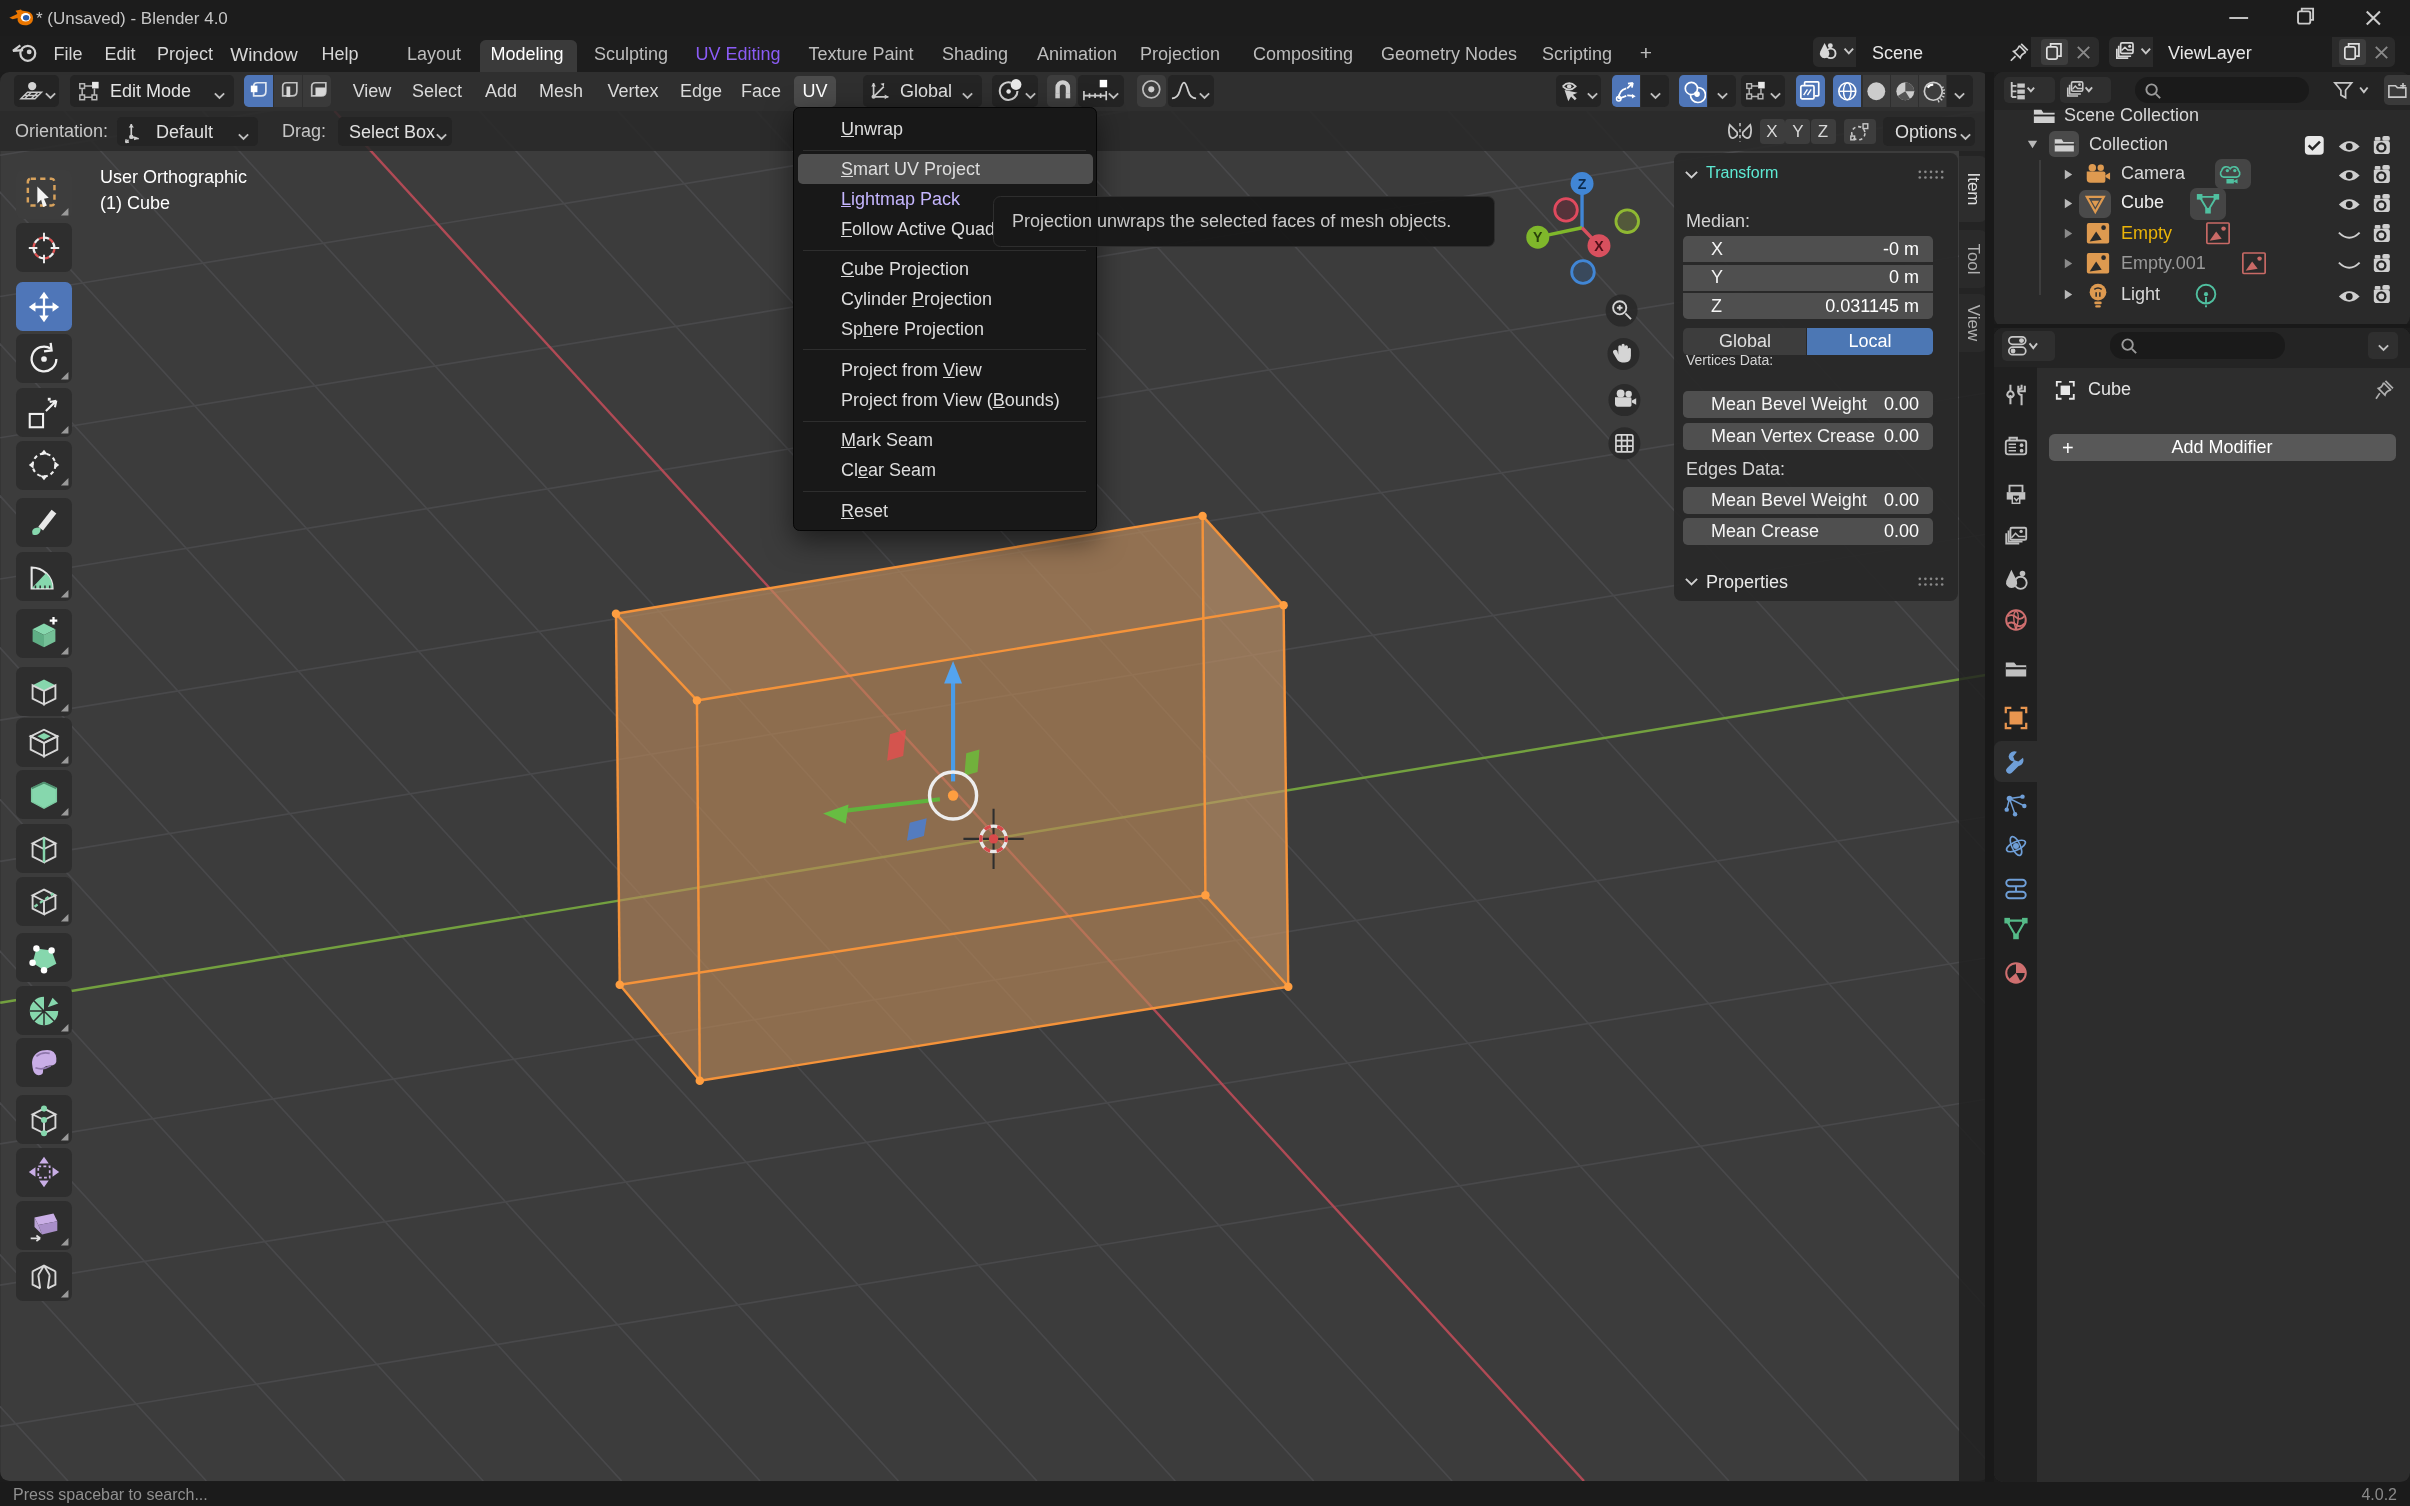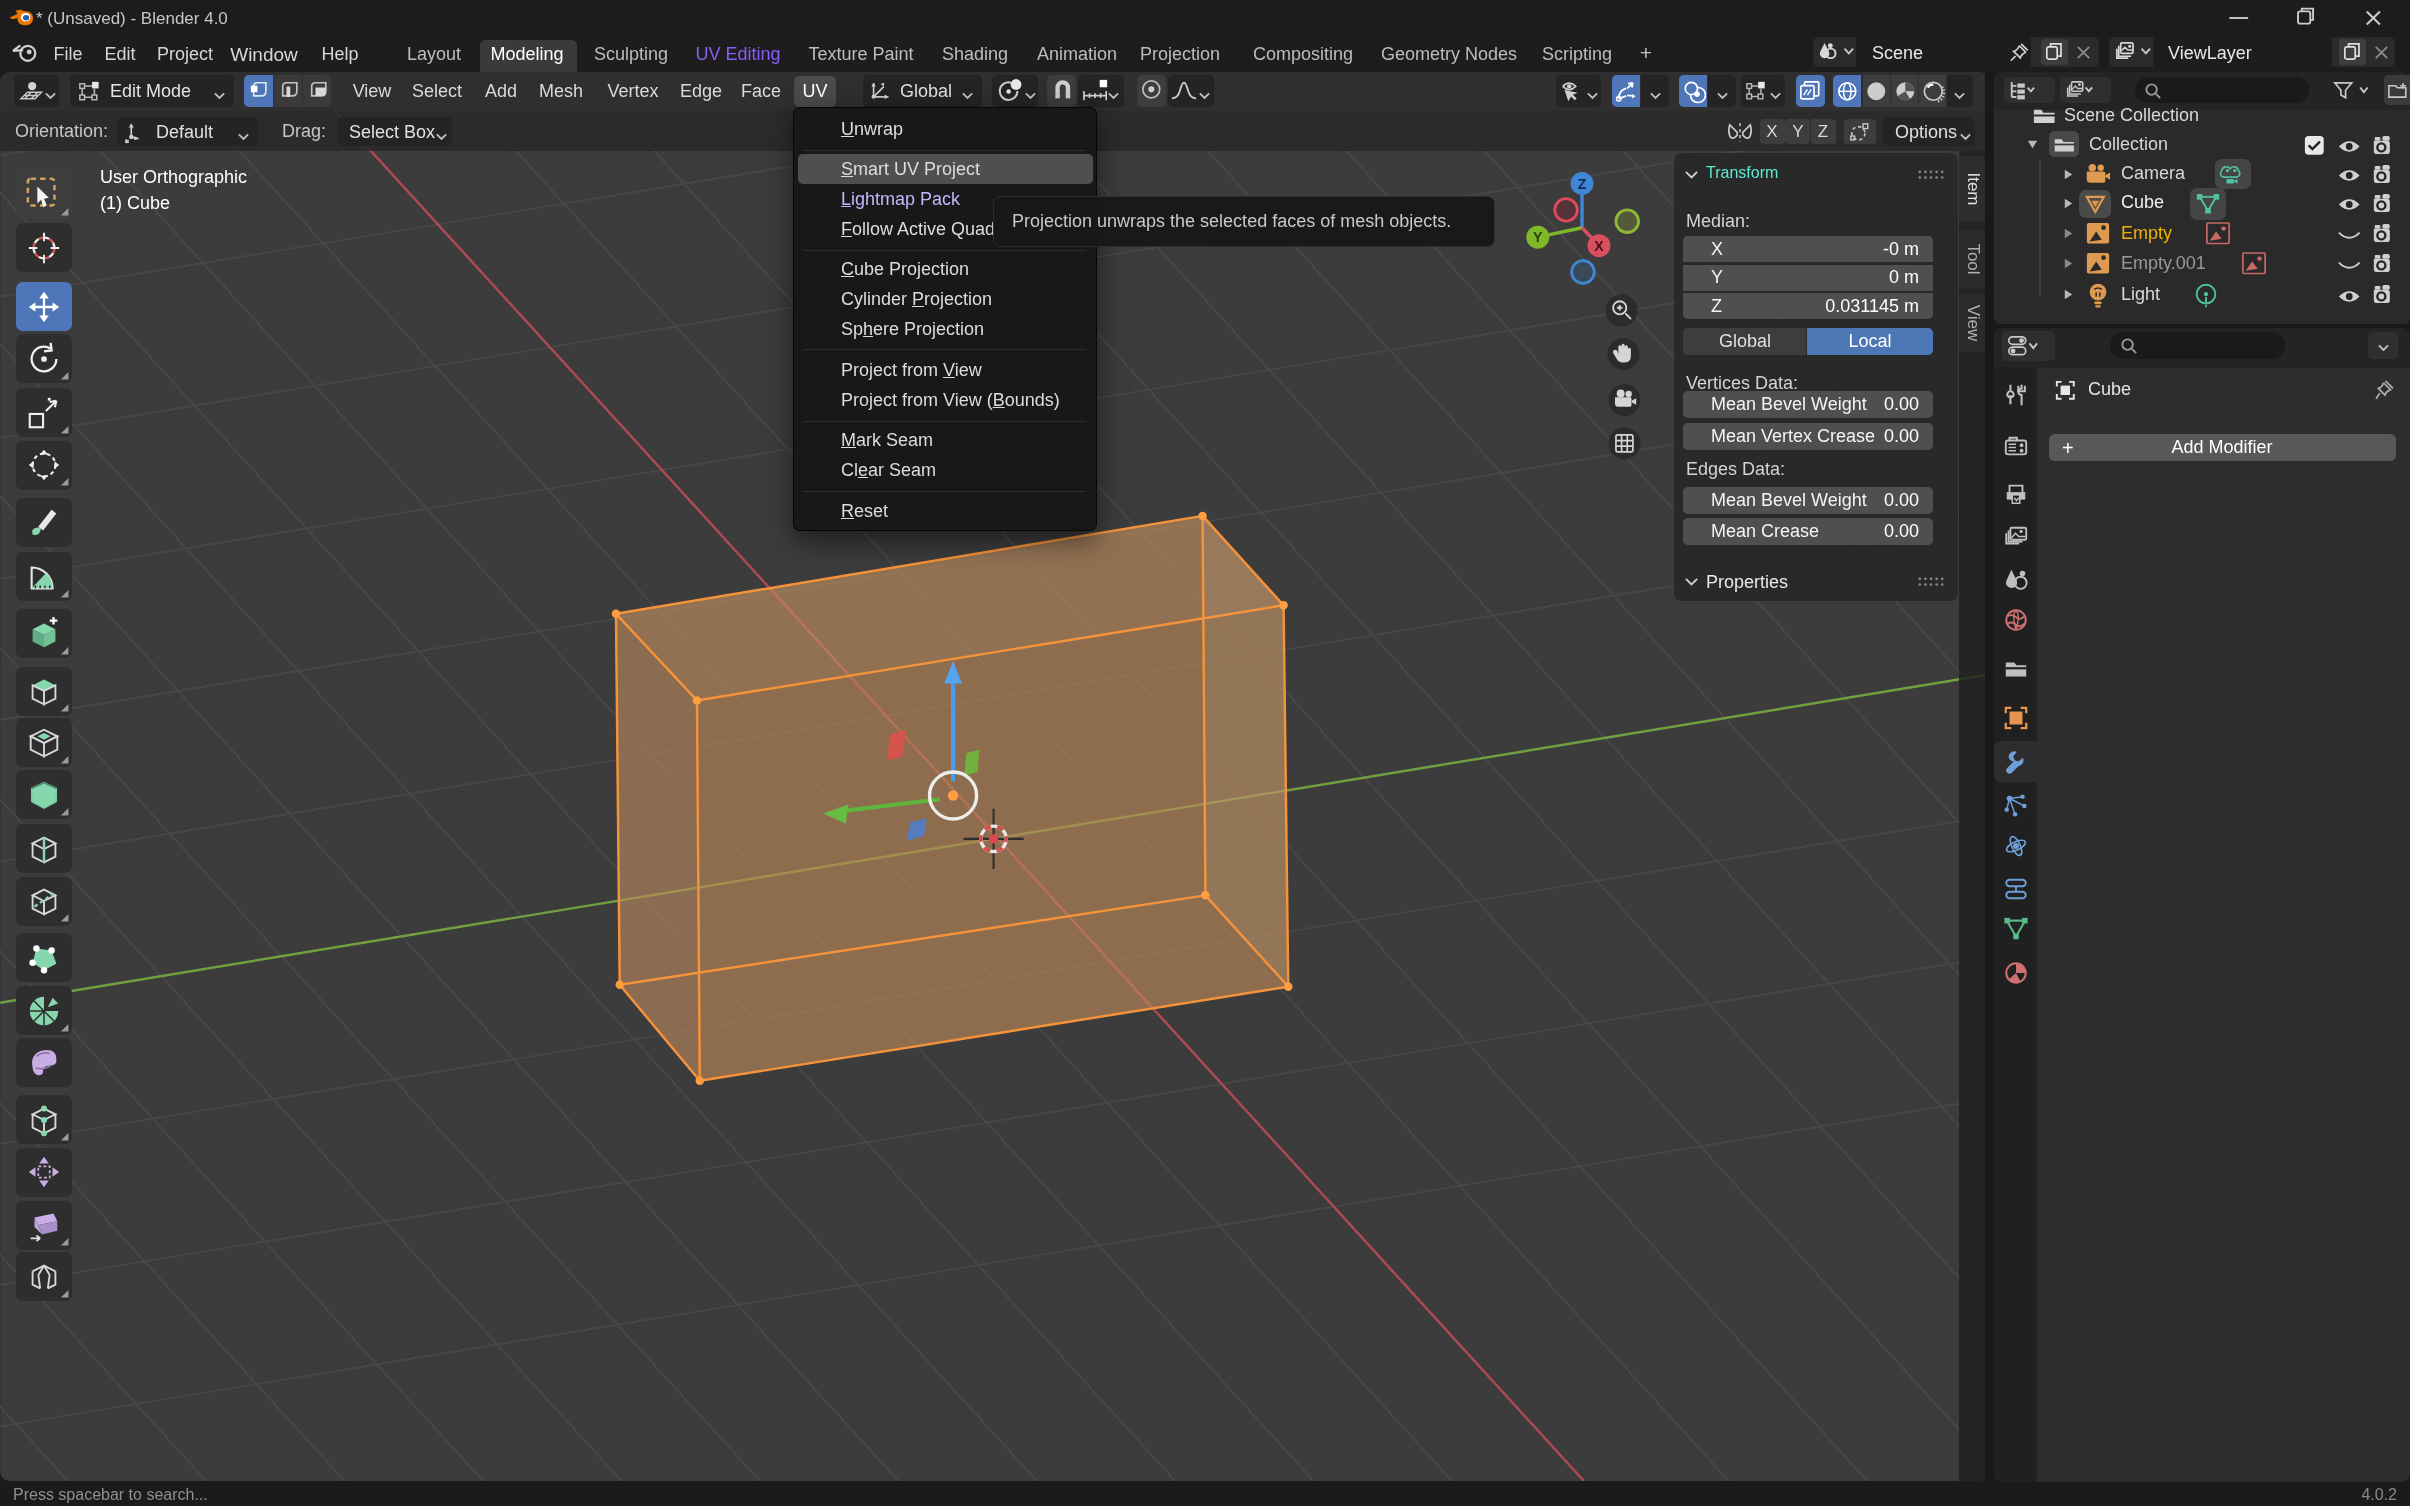--- a/index.html
+++ b/index.html
@@ -589,21 +589,21 @@
 <div class="abs" style="left:1683px;top:265px;width:250px;height:26px;background:#4f4f4f;border-radius:0"></div>
 <div class="txt" style="left:1711px;top:267px;font-size:18px;color:#f5f5f5">Y</div>
 <div class="txt" style="right:491px;top:267px;font-size:18px;color:#ffffff">0 m</div>
 <div class="abs" style="left:1683px;top:293px;width:250px;height:26px;background:#4f4f4f;border-radius:0 0 4.7px 4.7px"></div>
 <div class="txt" style="left:1711px;top:296px;font-size:18px;color:#f5f5f5">Z</div>
 <div class="txt" style="right:491px;top:296px;font-size:18px;color:#ffffff">0.031145 m</div>
 <div class="abs" style="left:1683px;top:328px;width:123px;height:27px;background:#3d3d3d;border-radius:4.7px 0 0 4.7px"></div>
 <div class="abs" style="left:1807px;top:328px;width:126px;height:27px;background:#4c77b4;border-radius:0 4.7px 4.7px 0"></div>
 <div class="txt" style="left:1745px;top:331px;transform:translateX(-50%);font-size:18px;color:#e0e0e0">Global</div>
 <div class="txt" style="left:1870px;top:331px;transform:translateX(-50%);font-size:18px;color:#ffffff">Local</div>
-<div class="txt" style="left:1686px;top:373px;font-size:18px;color:#d4d4d4">Vertices Data:</div>
+<div class="txt" style="left:1686px;top:352px;font-size:14px;color:#d4d4d4">Vertices Data:</div>
 <div class="abs" style="left:1683px;top:391px;width:250px;height:27px;background:#4f4f4f;border-radius:4.7px"></div>
 <div class="txt" style="left:1711px;top:394px;font-size:18px;color:#f5f5f5">Mean Bevel Weight</div>
 <div class="txt" style="right:491px;top:394px;font-size:18px;color:#ffffff">0.00</div>
 <div class="abs" style="left:1683px;top:423px;width:250px;height:27px;background:#4f4f4f;border-radius:4.7px"></div>
 <div class="txt" style="left:1711px;top:426px;font-size:18px;color:#f5f5f5">Mean Vertex Crease</div>
 <div class="txt" style="right:491px;top:426px;font-size:18px;color:#ffffff">0.00</div>
 <div class="txt" style="left:1686px;top:459px;font-size:18px;color:#d4d4d4">Edges Data:</div>
 <div class="abs" style="left:1683px;top:487px;width:250px;height:27px;background:#4f4f4f;border-radius:4.7px"></div>
 <div class="txt" style="left:1711px;top:490px;font-size:18px;color:#f5f5f5">Mean Bevel Weight</div>
 <div class="txt" style="right:491px;top:490px;font-size:18px;color:#ffffff">0.00</div>

